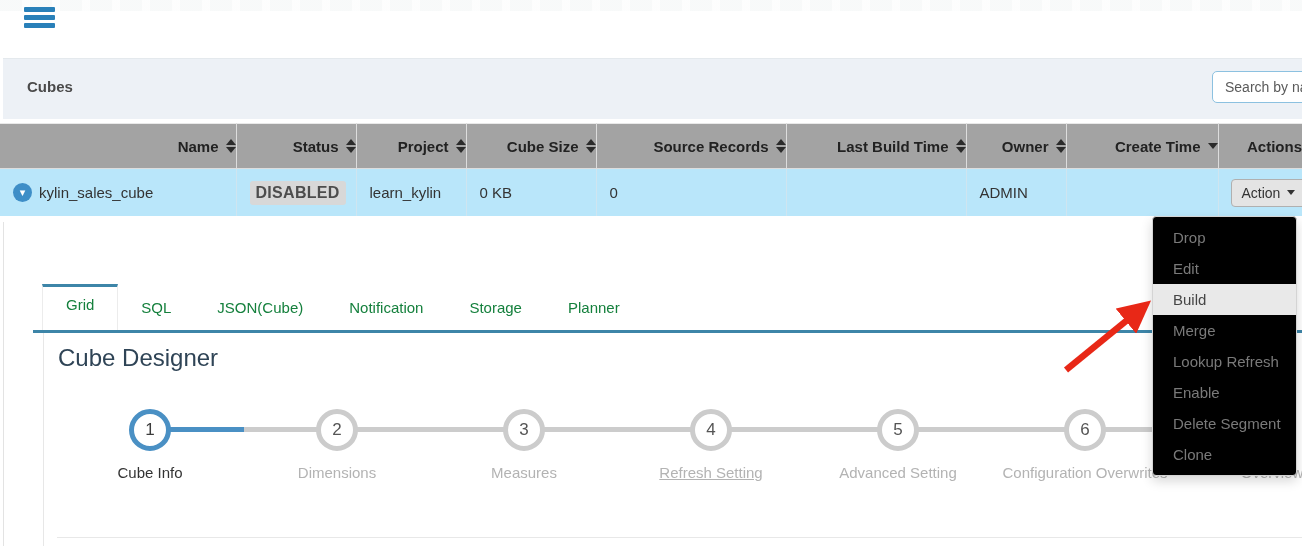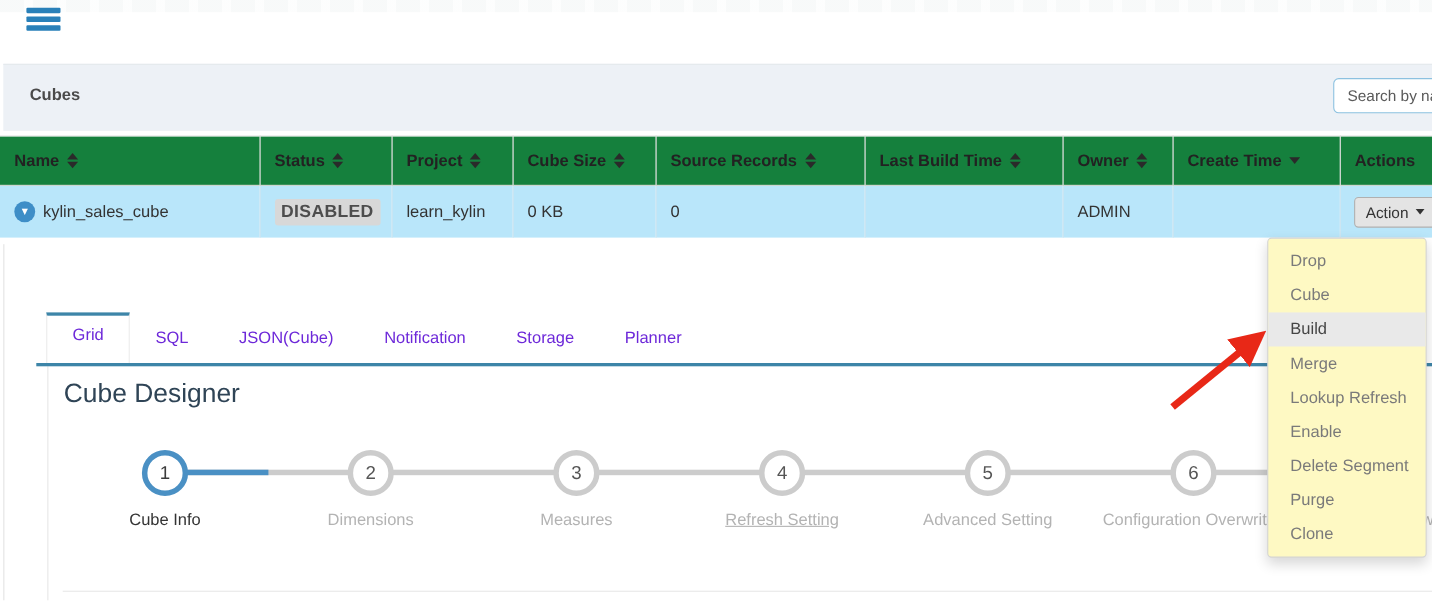--- a/index.html
+++ b/index.html
@@ -15,22 +15,22 @@
   .hamburger span{display:block;width:31px;height:5px;background:#2980b9;border-radius:1px;margin-bottom:3px;}
   
   .cubes-bar{position:absolute;left:3px;top:58px;right:0;height:60px;background:#edf1f6;border-top:1px solid #e4e9ed;}
   .cubes-title{position:absolute;left:24px;top:19px;font-size:15px;font-weight:bold;color:#4a4a4a;}
   .search-input{position:absolute;left:1209px;top:12px;width:170px;height:32px;border:1px solid #8cc1e0;
     border-radius:5px;padding:0 12px;font-size:14px;color:#555;outline:none;background:#fff;
     font-family:"Liberation Sans","DejaVu Sans",sans-serif;box-sizing:border-box;}
   .search-input::placeholder{color:#5a5a5a;opacity:1;}
   
   table.cubes{position:absolute;left:0;top:123px;width:1302px;border-collapse:collapse;table-layout:fixed;}
-  table.cubes th{height:44px;text-align:left;padding:0 0 0 13px;font-size:15px;font-weight:bold;color:#222;
-    background:#15803d;border-top:1px solid #e9e9e9;border-bottom:1px solid #ddd;border-right:1px solid #ddd;
+  table.cubes th{height:44px;text-align:right;padding:0 0 0 13px;font-size:15px;font-weight:bold;color:#222;
+    background:#a3a3a3;border-top:1px solid #e9e9e9;border-bottom:1px solid #ddd;border-right:1px solid #ddd;
     vertical-align:middle;cursor:pointer;}
   table.cubes th:last-child{border-right:none;cursor:default;}
   table.cubes td{height:47px;padding:0 0 0 13px;font-size:15px;color:#333;background:#b9e6fa;
     border-right:1px solid rgba(210,228,238,.9);vertical-align:middle;}
   table.cubes td:last-child{border-right:none;}
   .th-inner{display:inline-flex;align-items:center;gap:7px;}
   .sort{display:inline-flex;flex-direction:column;gap:2px;}
   .tri{width:0;height:0;border-left:5px solid transparent;border-right:5px solid transparent;}
   .tri.up{border-bottom:6px solid #2a2a2a;}
   .tri.down{border-top:6px solid #2a2a2a;}
@@ -40,38 +40,38 @@
   .status-badge{display:inline-block;background:#d8d8d8;color:#4d4d4d;font-size:16px;font-weight:bold;
     padding:3px 6px;border-radius:3px;letter-spacing:.3px;}
   .action-btn{display:inline-flex;align-items:center;gap:7px;margin-left:12px;background:#e4e4e4;
     border:1px solid #b0b0b0;border-radius:4px;padding:5px 10px;font-size:14px;color:#333;cursor:pointer;
     font-family:inherit;}
   .caret-down{width:0;height:0;border-left:4px solid transparent;border-right:4px solid transparent;border-top:5px solid #333;}
   
   .left-rail{position:absolute;left:3px;top:222px;bottom:0;width:1px;background:#e3e3e3;}
   
   .tabs{position:absolute;left:42px;top:284px;display:flex;z-index:2;}
-  .tab{padding:12px 23px 14px;font-size:15px;color:#6d28d9;cursor:pointer;border-top:3px solid transparent;}
+  .tab{padding:12px 23px 14px;font-size:15px;color:#15803d;cursor:pointer;border-top:3px solid transparent;}
   .tab.active{border-top:3px solid #3d85a8;background:#fff;border-left:1px solid #ececec;border-right:1px solid #ececec;padding-top:9px;}
   .tab-underline{position:absolute;left:33px;right:0;top:330px;height:3px;background:#3d85a8;z-index:1;}
   
   .designer{position:absolute;left:43px;top:333px;right:0;bottom:0;background:#fff;border-left:1px solid #e7e7e7;}
   .designer-title{position:absolute;left:14px;top:11px;font-size:24px;font-weight:500;color:#2f4456;}
   .stepper{position:absolute;left:0;right:0;top:76px;height:130px;}
   .track{position:absolute;left:106px;width:1122px;top:18px;height:5px;background:#ccc;}
   .track-progress{position:absolute;left:106px;width:94px;top:18px;height:5px;background:#4a90c4;}
   .step-circle{position:absolute;top:0;width:32px;height:32px;border:5px solid #ccc;border-radius:50%;
     background:#fff;display:flex;align-items:center;justify-content:center;font-size:17px;color:#555;cursor:pointer;}
   .step-circle.active{border-color:#4a90c4;color:#3c3c3c;}
   .step-label{position:absolute;top:54px;width:178px;text-align:center;font-size:15px;color:#b3b3b3;
     word-break:break-all;line-height:19px;}
   .step-label.active{color:#333;}
   .designer-hr{position:absolute;left:13px;right:0;top:204px;height:1px;background:#e8e8e8;}
   
-  .dropdown{position:absolute;left:1152px;top:216px;width:145px;background:#fef9c3;border:1px solid #d4d4d4;
+  .dropdown{position:absolute;left:1152px;top:216px;width:145px;background:#000000;border:1px solid #d4d4d4;
     border-radius:4px;box-shadow:0 5px 12px rgba(0,0,0,.16);padding:5px 0;z-index:15;box-sizing:border-box;}
   .menu-item{padding:5px 20px;font-size:15px;color:#7a7a7a;line-height:21px;cursor:pointer;white-space:nowrap;}
   .menu-item.highlighted{background:#e9e9e9;color:#454545;}
   
   .red-arrow{position:absolute;left:1040px;top:290px;z-index:20;pointer-events:none;}
 </style>
 </head>
 <body>
 
 <div class="top-strip"></div>
@@ -216,27 +216,26 @@
       <div class="step-circle" style="left: 1020px;">6</div>
       <div class="step-label" style="left: 952px;">Configuration Overwrites</div>
       <div class="step-circle" style="left: 1207px;">7</div>
       <div class="step-label" style="left: 1139px;">Overview</div>
     </div>
   <div class="designer-hr"></div>
 </div>
 
 <div class="dropdown" id="dropdown">
     <div class="menu-item">Drop</div>
-    <div class="menu-item">Cube</div>
+    <div class="menu-item">Edit</div>
     <div class="menu-item highlighted">Build</div>
     <div class="menu-item">Merge</div>
     <div class="menu-item">Lookup Refresh</div>
     <div class="menu-item">Enable</div>
     <div class="menu-item">Delete Segment</div>
-    <div class="menu-item">Purge</div>
     <div class="menu-item">Clone</div>
   </div>
 
 <svg class="red-arrow" width="130" height="95" viewBox="0 0 130 95">
   <defs>
     <marker id="ah" markerWidth="5" markerHeight="5" refX="3.2" refY="2.5" orient="auto">
       <path d="M0,0 L5,2.5 L0,5 z" fill="#e82817"></path>
     </marker>
   </defs>
   <line x1="26" y1="80" x2="102" y2="18" stroke="#e82817" stroke-width="6.5" marker-end="url(#ah)"></line>

